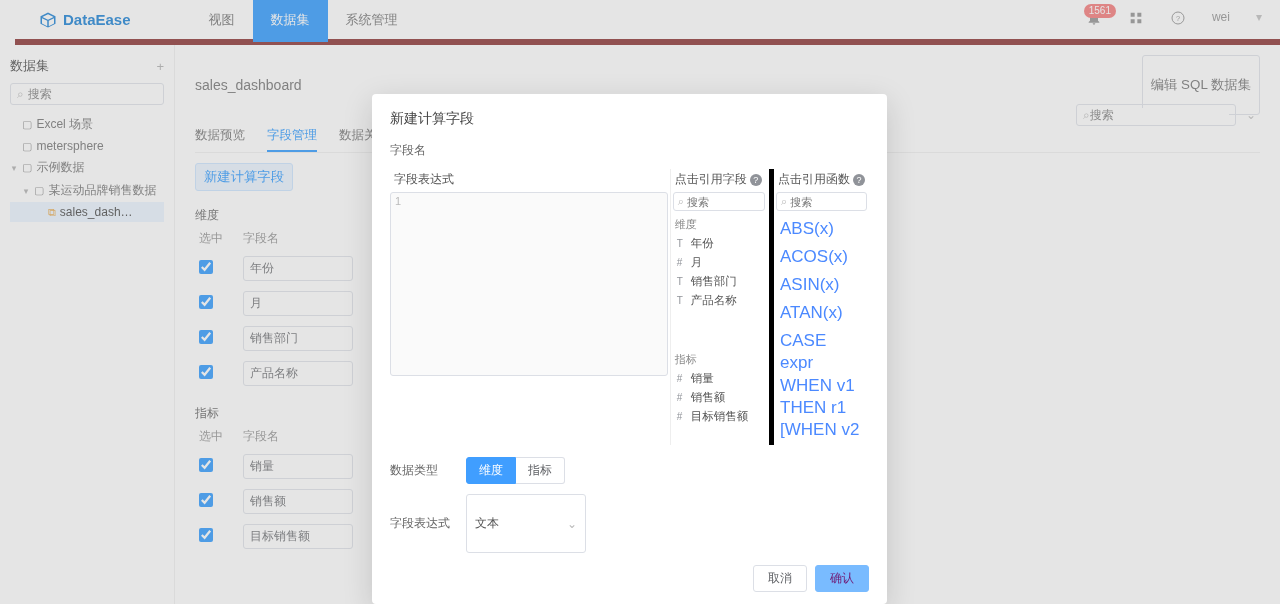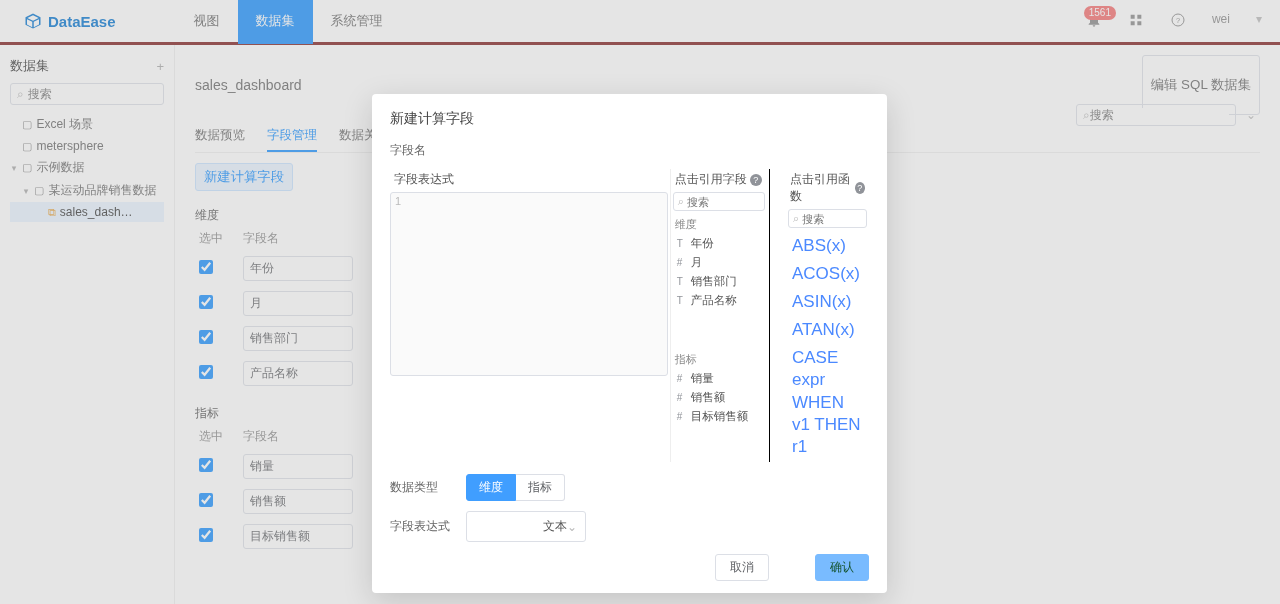--- a/index.html
+++ b/index.html
@@ -1,18 +1,18 @@
 <!DOCTYPE html>
 <html><head>
 <meta charset="utf-8">
 <style>
 * { box-sizing: border-box; margin: 0; padding: 0; }
 body { font-family: -apple-system, "PingFang SC", "Microsoft YaHei", sans-serif; font-size: 12px; color: #606266; background: #fff; width:1280px; height:604px; overflow:hidden; position:relative; }
 .app { display:flex; flex-direction:column; height:100%; position:relative; box-shadow:0 2px 12px rgba(0,0,0,.15); }
-.topbar { height:45px; display:flex; align-items:center; padding:0 18px 0 24px; border-bottom:3px solid #7f1d1d; }
+.topbar { height:45px; display:flex; align-items:center; padding:0 18px 0 24px; border-bottom:6px solid #7f1d1d;margin-left:15px; }
 .logo { display:flex; align-items:center; gap:6px; font-weight:700; font-size:15px; color:#0073d1; }
 .logo svg { width:18px; height:18px; }
 .nav { display:flex; margin-left:60px; }
 .nav-item { padding:0 18px; height:45px; display:flex; align-items:center; color:#666; cursor:pointer; font-size:13px; }
 .nav-item.active { background:#1890ff; color:#fff; }
 .top-right { margin-left:auto; display:flex; align-items:flex-start; gap:26px; color:#888; }
 .badge { position:relative; }
 .badge-count { position:absolute; top:-6px; right:-14px; background:#f56c6c; color:#fff; border-radius:8px; padding:0 5px; font-size:10px; line-height:14px; }
 .icon { display:inline-block; width:16px; height:16px; }
 .main { display:flex; flex:1; min-height:0; }
@@ -55,43 +55,43 @@
 
 .dialog { position:absolute; left:372px; top:94px; width:515px; background:#fff; border-radius:4px; box-shadow:0 8px 30px rgba(0,0,0,.15); padding:16px 18px 12px; }
 .dlg-title { font-size:14px; color:#444; margin-bottom:14px; }
 .dlg-row { display:flex; align-items:center; gap:10px; margin-bottom:10px; }
 .dlg-label { width:66px; color:#666; font-size:12px; }
 .dlg-input { flex:1; border:1px solid #dcdfe6; border-radius:3px; padding:5px 8px; font-size:12px; }
 .three-col { display:flex; gap:2px; }
 .col { display:flex; flex-direction:column; }
 .colA { width:286px; }
 .colB { width:100px; border-left:1px solid #eee; }
-.colC { width:100px; border-left:1px solid #000000;padding-left:16px; }
+.colC { width:100px; border-left:5px solid #000000; }
 .col-head { font-size:12px; color:#555; padding:2px 4px 4px; display:flex; align-items:center; gap:3px; }
 .help-icon { display:inline-block; width:12px; height:12px; border-radius:50%; background:#909399; color:#fff; font-size:9px; line-height:12px; text-align:center; }
 .code-area { border:1px solid #dcdfe6; background:#fafafa; border-radius:3px; height:184px; position:relative; }
 .lineno { position:absolute; left:4px; top:2px; color:#bbb; font-size:11px; }
 .mini-search { display:flex; align-items:center; border:1px solid #dcdfe6; border-radius:3px; padding:2px 4px; margin:0 2px 4px; }
 .mini-search input { border:none; outline:none; width:100%; font-size:11px; }
 .mini-search .mag { color:#bbb; font-size:11px; margin-right:3px; }
 .subhead { font-size:11px; color:#888; padding:2px 4px; }
 .field-list { overflow:auto; }
 .fitem { display:flex; align-items:center; gap:4px; padding:2px 6px; font-size:11.5px; color:#555; cursor:pointer; }
 .ficon { width:10px; font-size:10px; color:#909399; }
 .func-list { max-height:230px; overflow:auto; }
 .func { padding:3px 6px; font-size:17px; color:#4b89ff; cursor:pointer; line-height:1.3; }
 .btogs { display:flex; }
 .btog { border:1px solid #dcdfe6; padding:4px 12px; font-size:12px; cursor:pointer; background:#fff; color:#606266; }
 .btog:first-child { border-radius:3px 0 0 3px; }
 .btog:last-child { border-radius:0 3px 3px 0; border-left:none; }
 .btog.active { background:#409eff; color:#fff; border-color:#409eff; }
-.sel { border:1px solid #dcdfe6; border-radius:3px; padding:6px 8px; width:120px; display:flex; align-items:center; justify-content:flex-end; color:#555; font-size:12px; }
+.sel { border:1px solid #dcdfe6; border-radius:3px; padding:20px 8px; width:120px; display:flex; align-items:center; justify-content:space-between; color:#555; font-size:12px; }
 .dlg-foot { display:flex; justify-content:flex-end; gap:8px; margin-top:12px; }
 .btn { border:1px solid #dcdfe6; border-radius:3px; padding:4px 14px; font-size:12px; cursor:pointer; background:#fff; color:#606266; }
-.btn.primary { background:#79bbff; color:#14532d; border-color:#79bbff;margin-left:38px; }
+.btn.primary { background:#79bbff; color:#701a75; border-color:#79bbff; }
 </style>
 </head>
 <body>
 
 <div class="app">
   <div class="topbar">
     <div class="logo">
       <svg viewBox="0 0 24 24">
           <path fill="#0073d1" d="M12 2L2 7v10l10 5 10-5V7L12 2zm0 2.2l7.5 3.8L12 11.8 4.5 8 12 4.2zM4 9.6l7 3.5v7.2l-7-3.5V9.6zm16 0v7.2l-7 3.5v-7.2l7-3.5z"></path>
         </svg>

